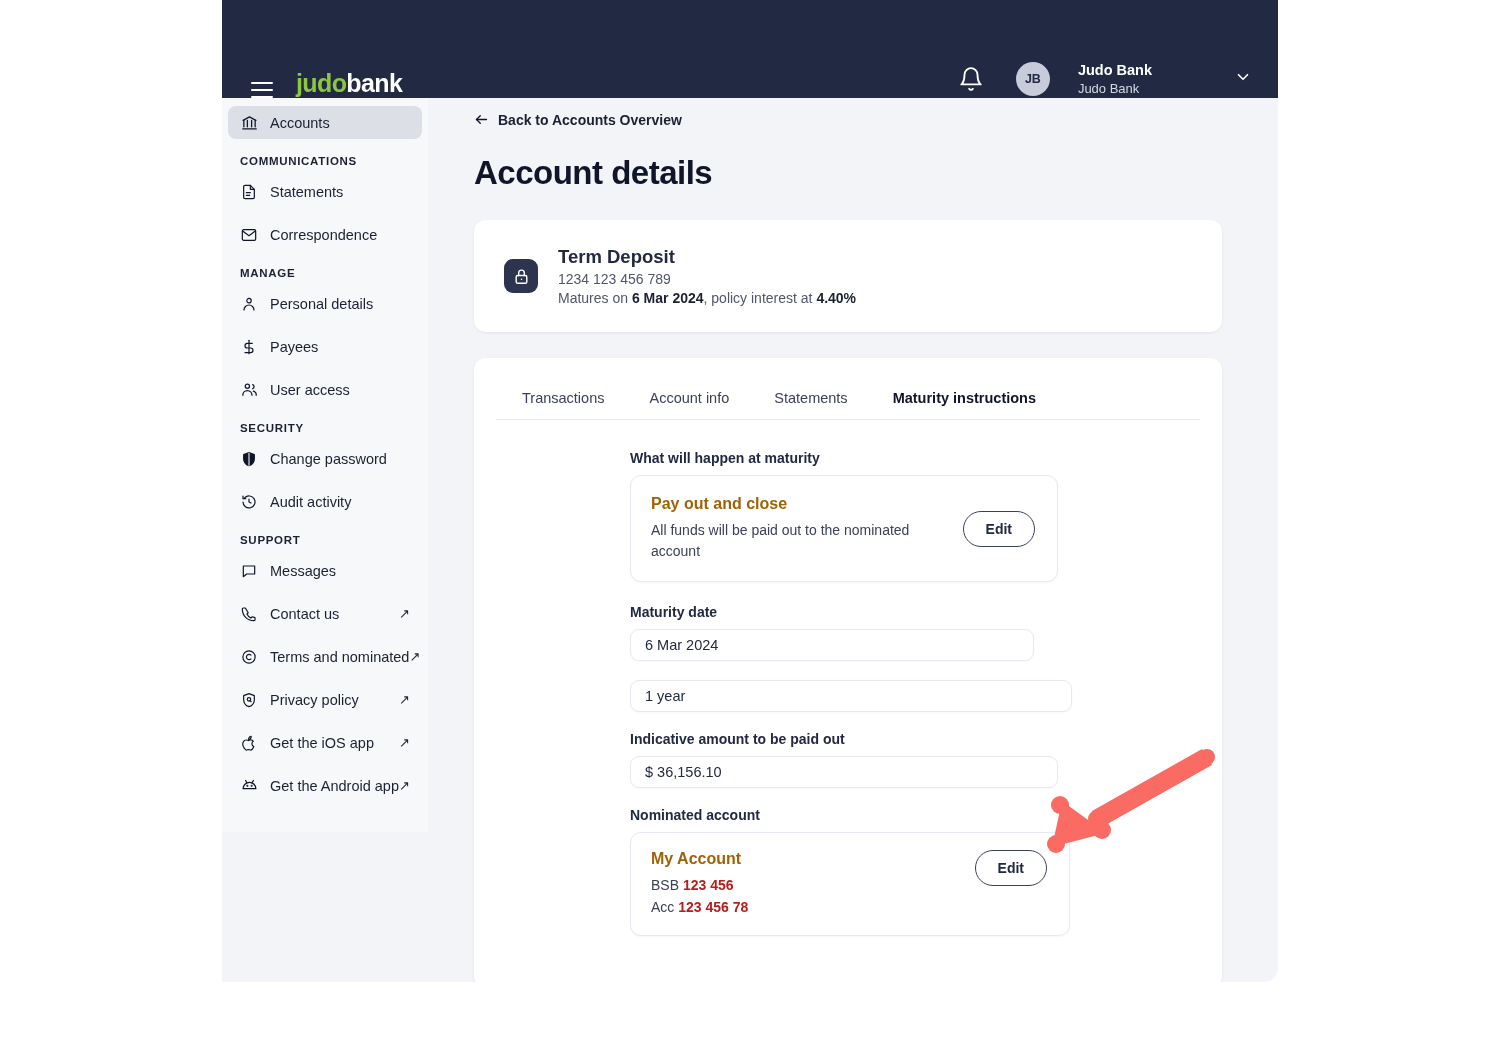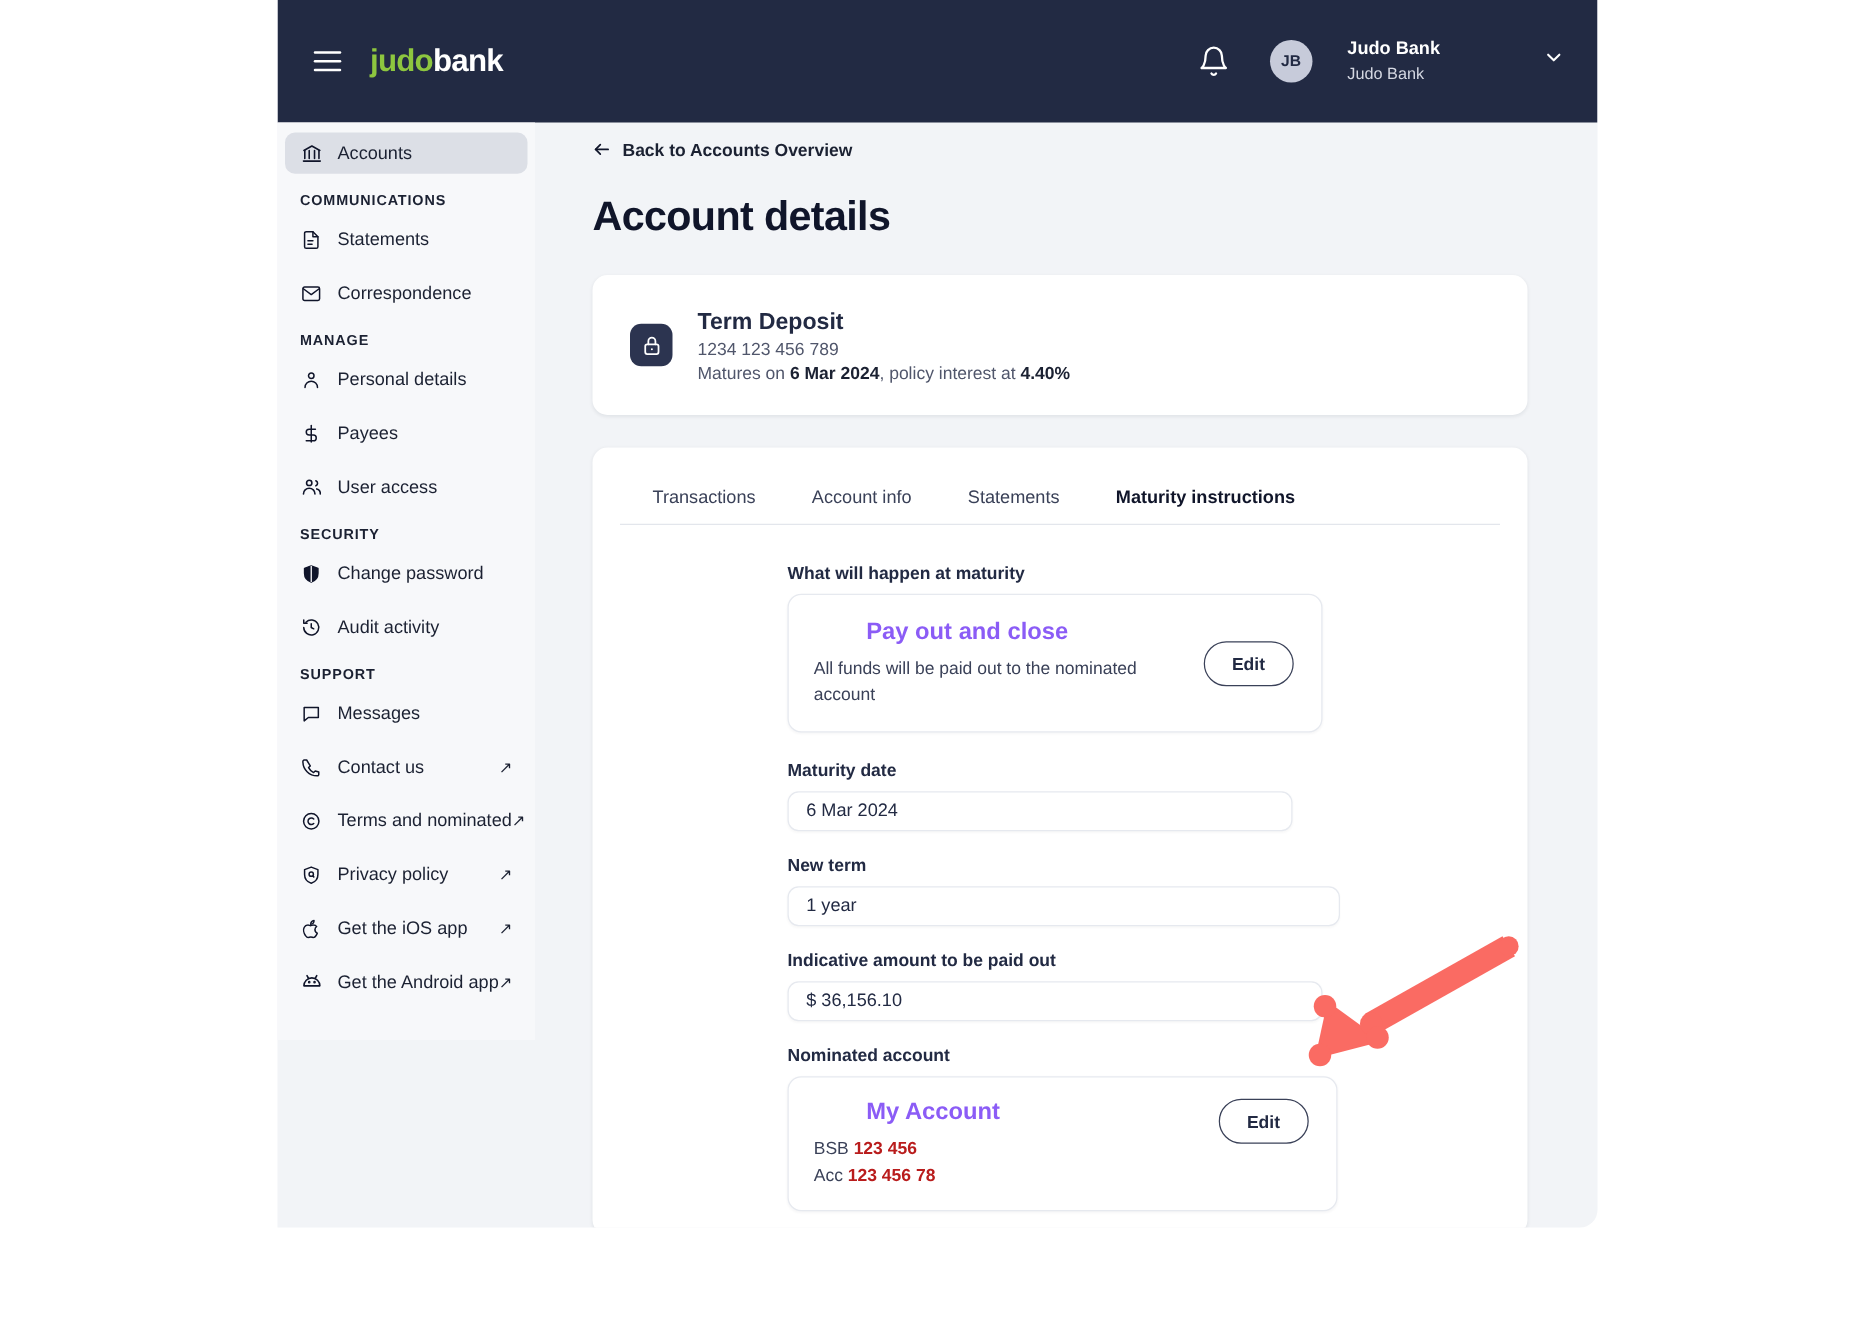--- a/index.html
+++ b/index.html
@@ -16,21 +16,21 @@
     background:#f2f4f7;
     border-bottom-right-radius:14px;
     overflow:hidden;
   }
 
   
   .topbar {
     position:absolute; left:0; top:0;
     width:1056px; height:98px;
     background:#222a43;
-    display:flex; align-items:center;
+    display:flex; align-items:flex-end;
   }
   .burger {
     width:22px; height:16px; margin-left:29px;
     display:flex; flex-direction:column; justify-content:space-between;
     cursor:pointer;
   }
   .burger i { display:block; height:2.2px; background:#fff; border-radius:2px; }
   .logo {
     margin-left:23px;
     font-size:25px; font-weight:700; letter-spacing:-0.6px;
@@ -131,21 +131,21 @@
     margin-bottom:9px;
   }
   .inner-card {
     border:1px solid #e6e9ef; border-radius:11px;
     background:#fff; box-shadow:0 1px 2px rgba(16,22,42,.04);
     display:flex; align-items:center;
     padding:19px 22px 19px 20px;
     width:428px; margin-bottom:22px;
   }
   .ic-body { flex:1; padding-right:10px; }
-  .ic-title { font-size:19px; font-weight:700; color:#8b5cf6; margin-bottom:7px;margin-left:42px; }
+  .ic-title { font-size:16px; font-weight:700; color:#a16207; margin-bottom:7px; }
   .ic-desc  { font-size:14px; color:#3a4158; line-height:1.5; max-width:300px; }
   .ic-line  { font-size:14px; color:#3a4158; line-height:1.55; }
   .ic-line b { color:#b91c1c; font-weight:700; }
   .edit-btn {
     border:1.4px solid #3a4158; border-radius:999px;
     background:#fff; color:#222a43;
     font-family:"Liberation Sans", sans-serif;
     font-size:14px; font-weight:700;
     padding:9px 22px; cursor:pointer; white-space:nowrap;
   }
@@ -405,21 +405,20 @@
           <div class="ic-body">
             <div class="ic-title">Pay out and close</div>
             <div class="ic-desc">All funds will be paid out to the nominated account</div>
           </div>
           <button class="edit-btn">Edit</button>
         </div>
 
         <div class="flabel">Maturity date</div>
         <div class="field w-date">6 Mar 2024</div>
 
-        <div class="flabel">New term</div>
         <div class="field w-term">1 year</div>
 
         <div class="flabel">Indicative amount to be paid out</div>
         <div class="field w-amt">$ 36,156.10</div>
 
         <div class="flabel">Nominated account</div>
         <div class="inner-card nom-card">
           <div class="ic-body">
             <div class="ic-title">My Account</div>
             <div class="ic-line"><span>BSB </span><b>123 456</b></div>

